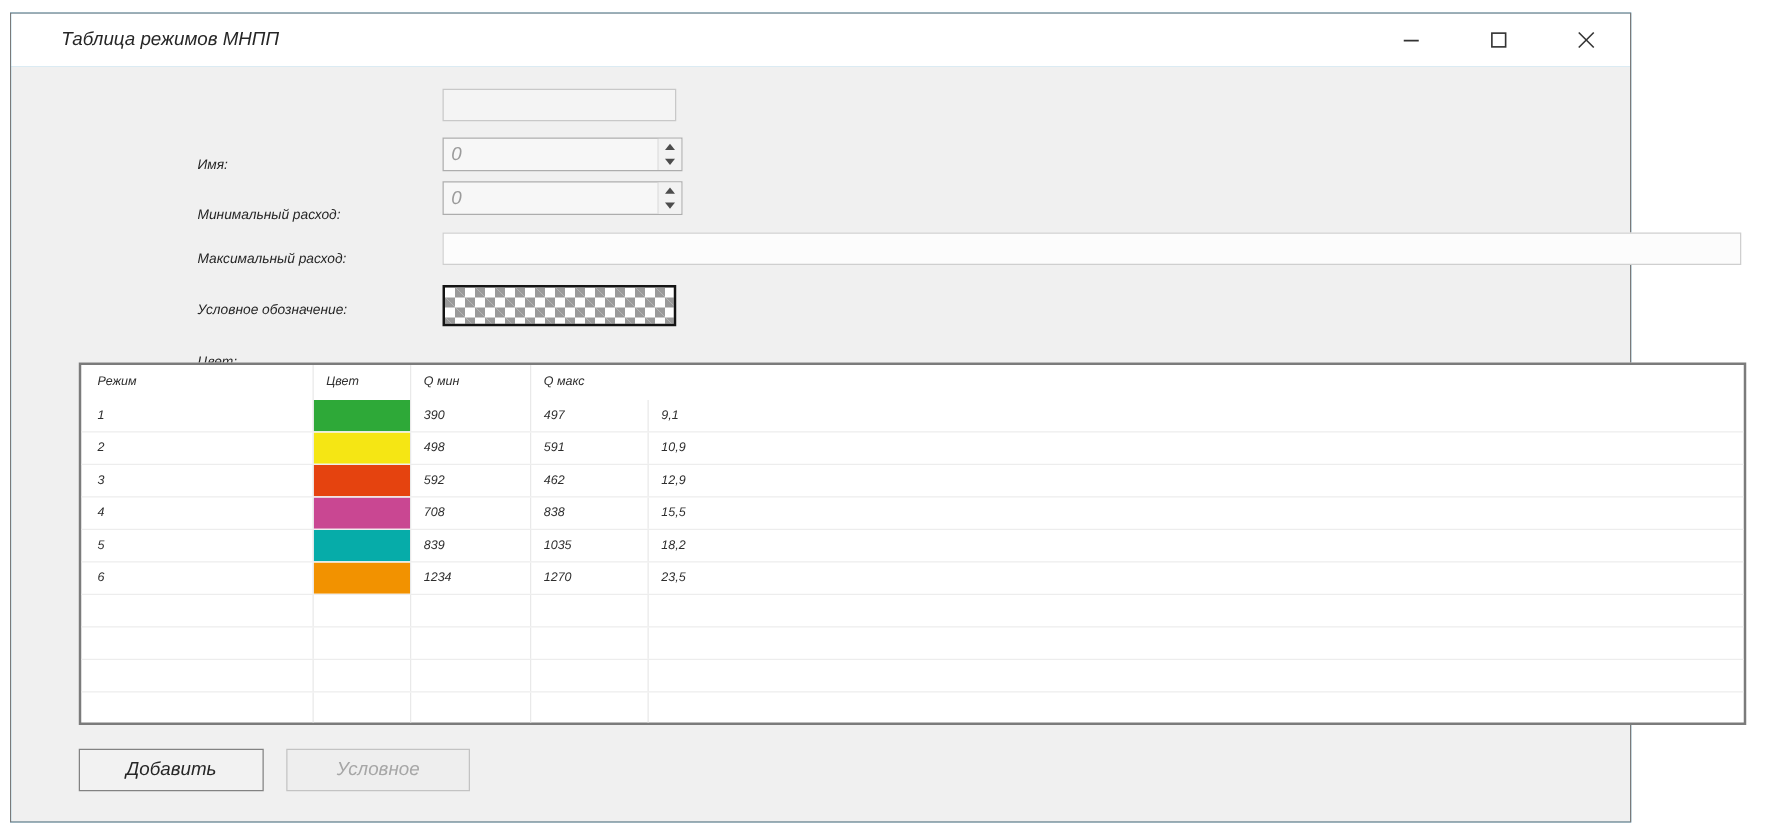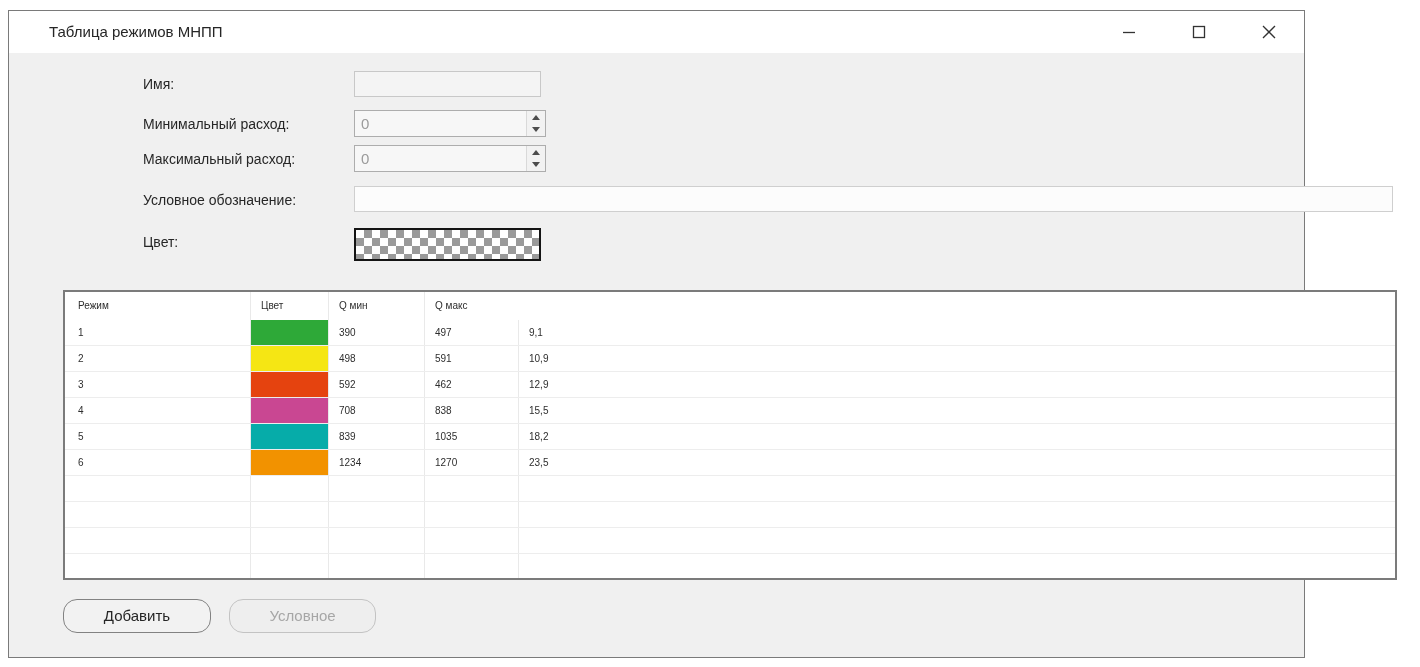--- a/index.html
+++ b/index.html
@@ -1,24 +1,24 @@
 <!DOCTYPE html>
 <html><head>
 <meta charset="utf-8">
 <style>
   * { box-sizing: border-box; margin: 0; padding: 0; }
   html, body { width: 1420px; height: 667px; background: #ffffff; font-family: "Liberation Sans", sans-serif; }
-  .window { position: absolute; left: 8px; top: 10px; width: 1297px; height: 648px; border: 1px solid #7a7a7a; background: #7dd3fc; }
+  .window { position: absolute; left: 8px; top: 10px; width: 1297px; height: 648px; border: 1px solid #7a7a7a; background: #7dd3fc; font-style: italic; }
   .titlebar { position: absolute; left: 0; top: 0; right: 0; height: 42px; background: #ffffff; }
   .title { position: absolute; left: 40px; top: 0; line-height: 42px; font-size: 15px; color: #262626; }
   .win-controls { position: absolute; right: 0; top: 0; height: 42px; display: flex; }
   .win-btn { width: 70px; height: 42px; display: flex; align-items: center; justify-content: center; cursor: default; }
   .body { position: absolute; left: 0; top: 42px; right: 0; bottom: 0; background: #f0f0f0; }
 
-  .flabel { position: absolute; left: 134px; height: 26px; line-height: 26px; font-size: 14px; color: #262626; white-space: nowrap; }
+  .flabel { position: absolute; left: 149px; height: 26px; line-height: 26px; font-size: 11px; color: #262626; white-space: nowrap; margin-top: 48px; }
   .lab-name   { top: 18px; }
   .lab-min    { top: 58px; }
   .lab-max    { top: 93px; }
   .lab-symbol { top: 134px; }
   .lab-color  { top: 176px; }
 
   .tbox { position: absolute; left: 345px; height: 26px; font-size: 15px; line-height: 24px; padding: 0 6px; color: #9b9b9b; }
   .name-box   { top: 18px;  width: 187px; background: #f4f4f4; border: 1px solid #c8c8c8; }
   .symbol-box { top: 133px; width: 1039px; background: #fcfcfc; border: 1px solid #cfcfcf; }
 
@@ -43,21 +43,21 @@
   .trow, .thead { display: grid; grid-template-columns: 186px 78px 96px 94px 1fr; }
   .thead { height: 28px; }
   .trow { height: 26px; border-bottom: 1px solid #ededed; }
   .th, .td { font-size: 10px; color: #2e2e2e; line-height: 26px; padding-left: 10px; border-right: 1px solid #e9e9e9; overflow: hidden; white-space: nowrap; }
   .th { line-height: 28px; }
   .th:last-child, .td:last-child { border-right: none; }
   .td.first, .th.first { padding-left: 13px; }
   .td.colorcell { padding: 0; }
   .td .fill { width: 100%; height: 100%; }
 
-  .btn { position: absolute; top: 546px; height: 34px; font-size: 15px; text-align: center; line-height: 32px; cursor: default; border-radius: 14px; }
+  .btn { position: absolute; top: 546px; height: 34px; font-size: 15px; text-align: center; line-height: 32px; cursor: default; }
   .btn-add { left: 54px; width: 148px; background: #f2f2f2; border: 1px solid #828282; color: #262626; }
   .btn-del { left: 220px; width: 147px; background: #eeeeee; border: 1px solid #c3c3c3; color: #a6a6a6; }
 
   svg.glyph { display: block; }
 </style>
 </head>
 <body>
 
 <div class="window">
 

